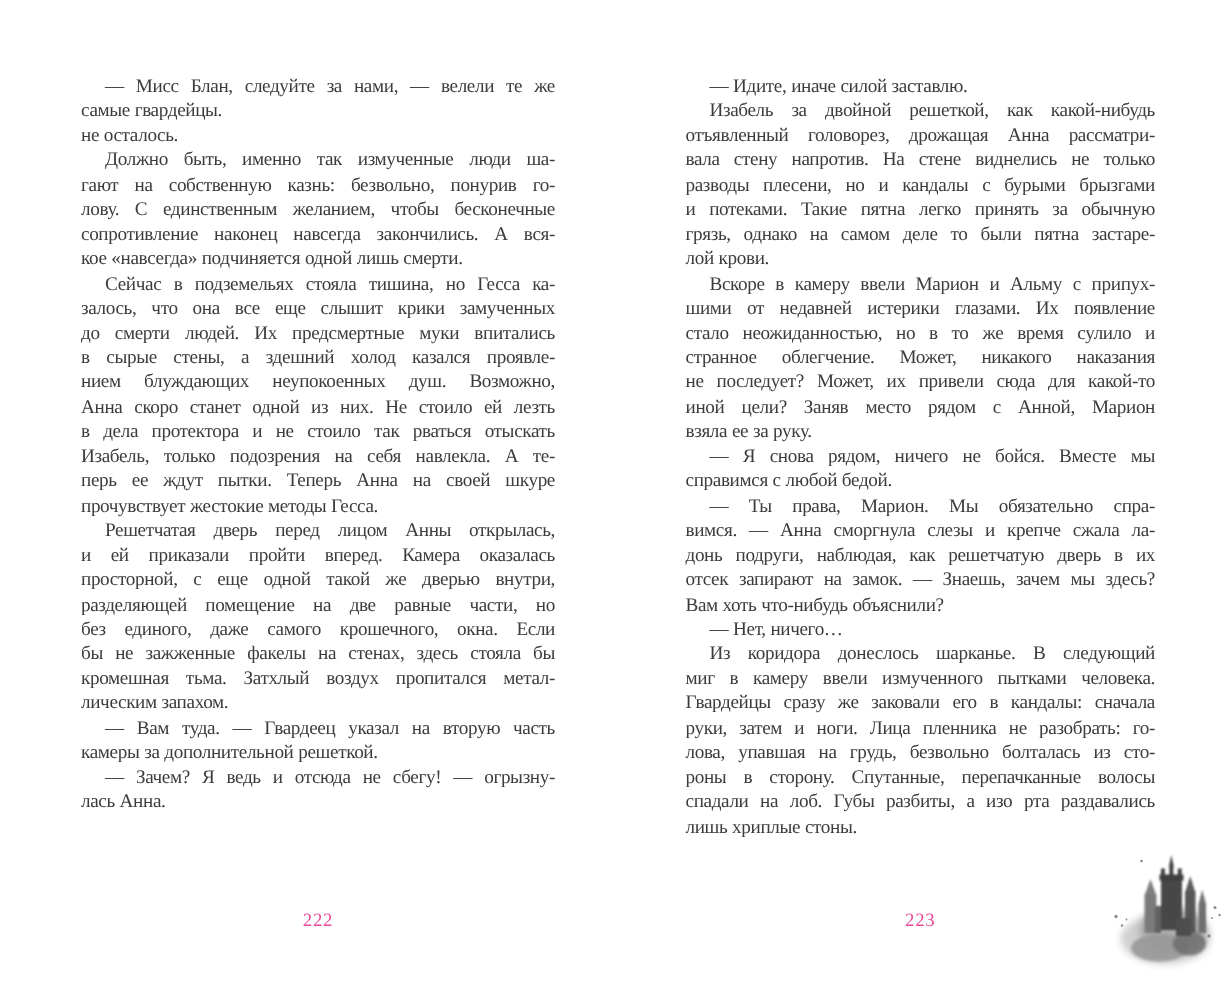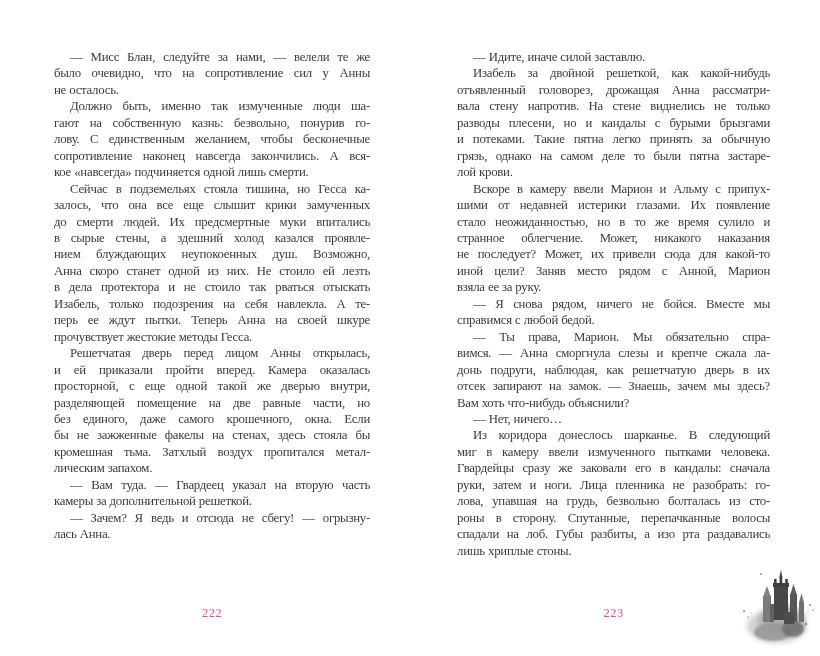--- a/index.html
+++ b/index.html
@@ -54,23 +54,23 @@
 </style>
 </head>
 <body>
 
 <div class="spread">
 
   <section class="page page-left" id="page-0">
     <div class="text-block">
         <div class="para">
           <div class="line first">— Мисс Блан, следуйте за нами, — велели те же</div>
-        </div>
-        <div class="para">
-          <div class="line">было очевидно, что на сопротивление сил у Анны</div>
+          <div class="line last">самые гвардейцы.</div>
+        </div>
+        <div class="para">
           <div class="line last">не осталось.</div>
         </div>
         <div class="para">
           <div class="line first">Должно быть, именно так измученные люди ша-</div>
           <div class="line">гают на собственную казнь: безвольно, понурив го-</div>
           <div class="line">лову. С единственным желанием, чтобы бесконечные</div>
           <div class="line">сопротивление наконец навсегда закончились. А вся-</div>
           <div class="line last">кое «навсегда» подчиняется одной лишь смерти.</div>
         </div>
         <div class="para">

